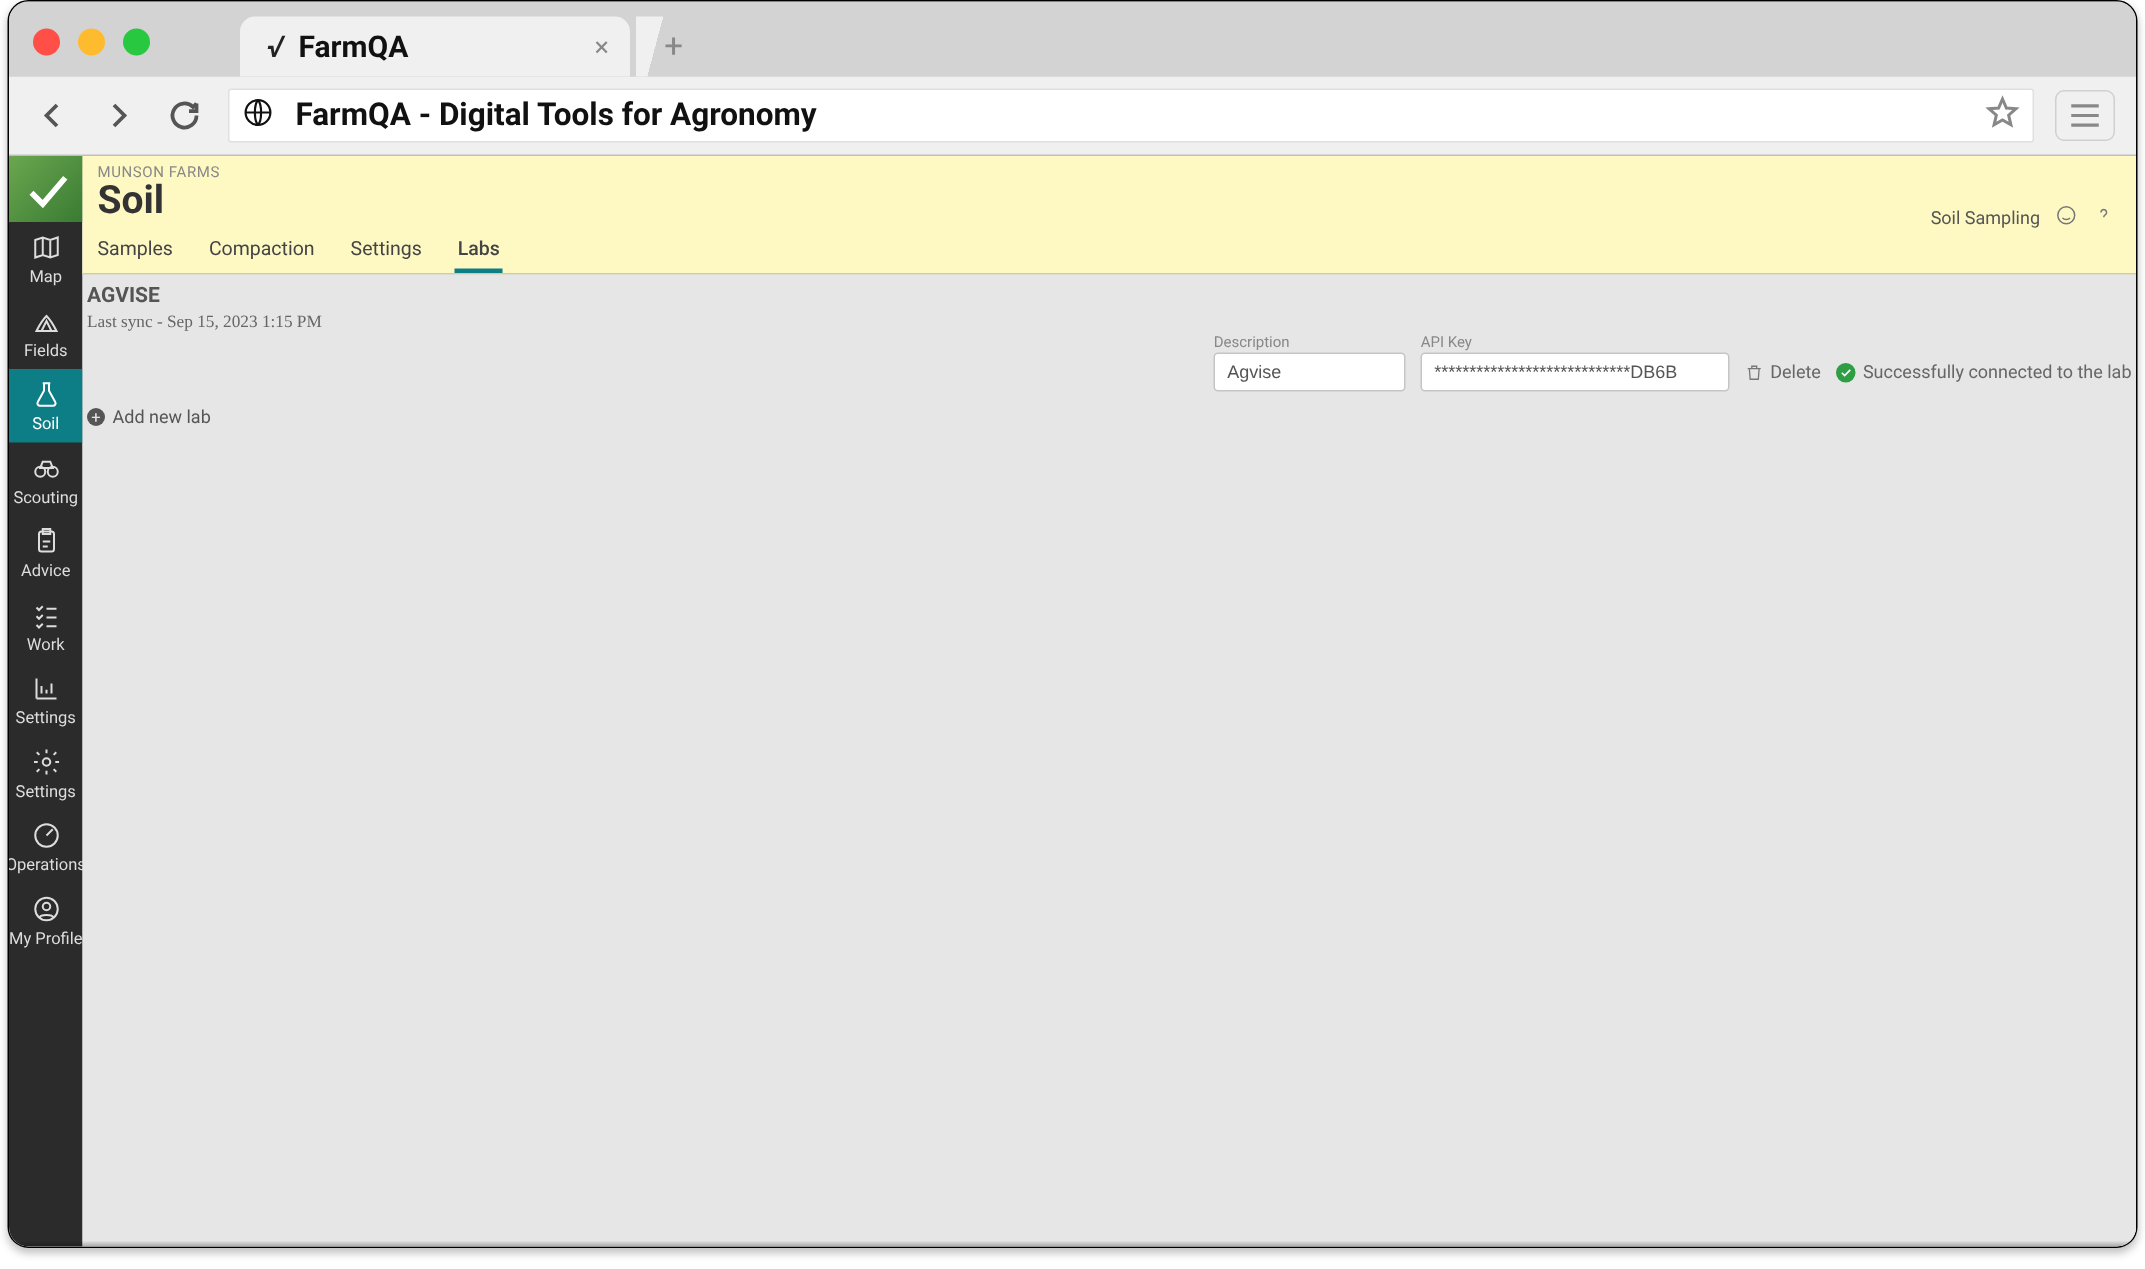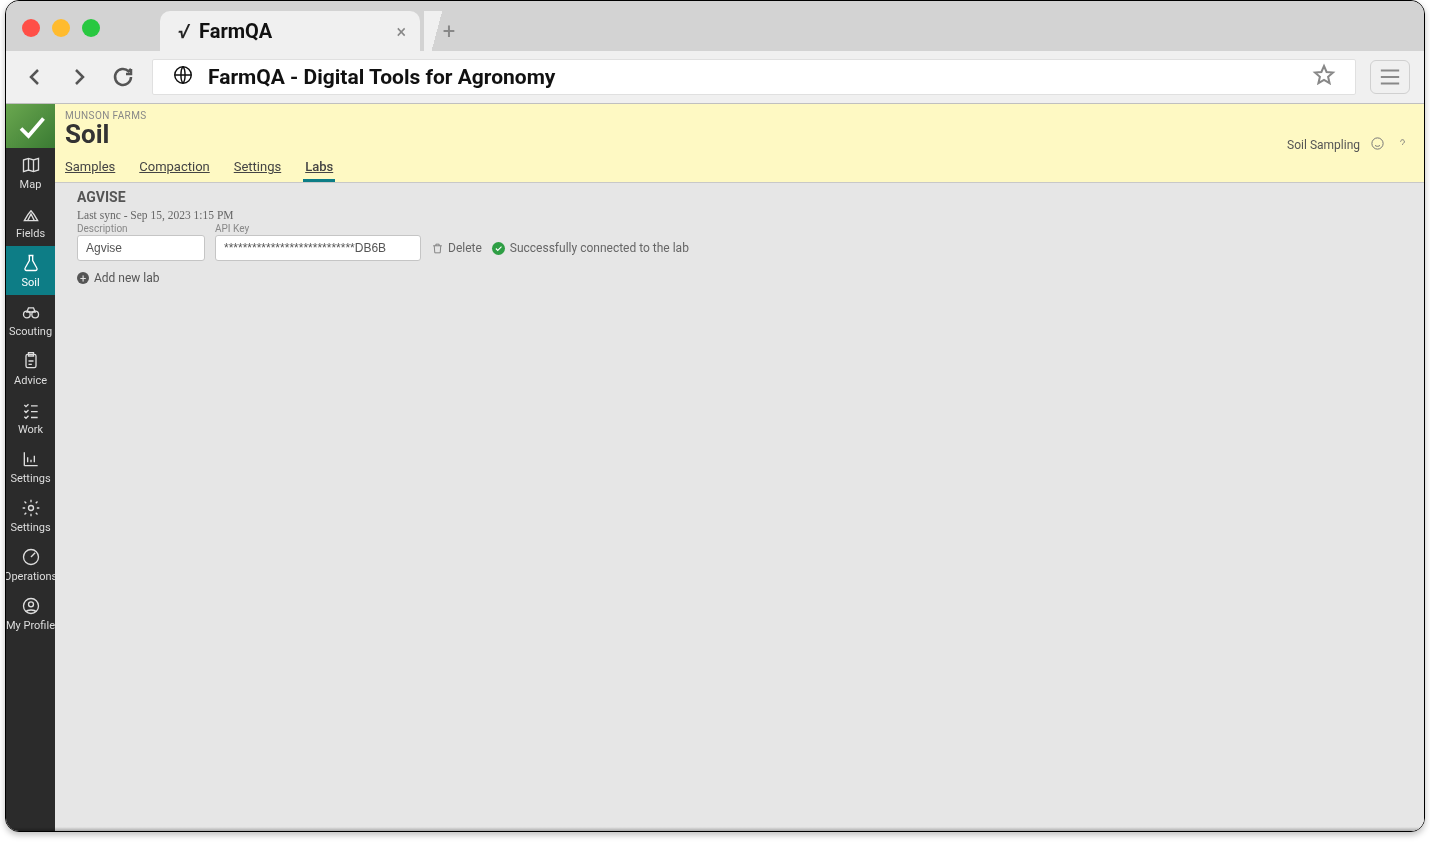--- a/index.html
+++ b/index.html
@@ -68,21 +68,21 @@
     border-bottom: 1px solid #c0c0c0;
     display: flex;
     align-items: center;
     padding: 0 14px;
     gap: 14px;
   }
   .nav-btn { width:30px; height:30px; display:flex; align-items:center; justify-content:center; color:#555; cursor:pointer; }
   .nav-btn svg{ width:24px; height:24px; stroke:#555; fill:none; stroke-width:2.5;}
   .url-bar {
     flex:1; height:36px; background:#fff; border:1px solid #e0e0e0; border-radius:2px;
-    display:flex; align-items:center; padding:0 19px; gap:14px;
+    display:flex; align-items:center; padding:0 8px; gap:14px;
   }
   .url-globe svg{width:22px;height:22px;stroke:#111;fill:none;stroke-width:1.6;}
   .url-text { font-size:21px; font-weight:700; color:#111; }
   .star-btn svg{width:24px;height:24px;stroke:#888;fill:none;stroke-width:2;}
   .menu-btn { width:40px; height:34px; border:1px solid #d0d0d0; border-radius:6px; display:flex;align-items:center;justify-content:center;cursor:pointer;}
   .menu-btn svg{width:22px;height:18px;stroke:#888;stroke-width:2.2;}
   
   .app {
     position:absolute; top:103px; left:0; right:0; bottom:0;
     background:#e6e6e6;
@@ -113,27 +113,27 @@
     position:relative;
   }
   .org-name { font-size:10px; color:#888; letter-spacing:0.4px; }
   .page-title { font-size:26px; font-weight:700; color:#333; margin-top:-2px;}
   .head-right {
     position:absolute; right:14px; top:32px;
     display:flex; align-items:center; gap:10px; font-size:12px; color:#555;
   }
   .head-right .iconbtn svg{width:15px;height:15px;stroke:#777;fill:none;stroke-width:1.6;}
   .subtabs { display:flex; gap:24px; margin-top:6px; }
-  .subtab { font-size:13px; color:#444; padding:4px 0 8px 0; cursor:pointer; position:relative;text-decoration:underline;}
+  .subtab { font-size:13px; color:#444; padding:4px 0 8px 0; cursor:pointer; position:relative;}
   .subtab.active { font-weight:500; }
   .subtab.active::after{content:"";position:absolute;left:-2px;right:-2px;bottom:0;height:3px;background:#0d7d86;}
-  .content { padding:6px 22px; color:#555;}
+  .content { padding:6px 3px; color:#555;}
   .lab-title { font-size:14px; font-weight:700; color:#555;}
   .last-sync { font-size:11.5px; color:#666; margin-top:4px;font-family:Liberation Serif, serif;}
-  .field-row { display:flex; gap:10px; align-items:flex-end; margin-top:2px;}
+  .field-row { display:flex; gap:10px; align-items:flex-end; margin-top:2px;justify-content:flex-end;}
   .field { display:flex; flex-direction:column; }
   .field-label { font-size:10px; color:#888; margin-bottom:1px;}
   .text-input {
     height:26px; background:#fff; border:1px solid #c5c5c5; border-radius:3px;
     padding:0 8px; font-size:12px; color:#555;
   }
   .desc-input{ width:128px;}
   .apikey-input{ width:206px;}
   .link-btn { display:flex; align-items:center; gap:4px; font-size:12px; color:#666; cursor:pointer; height:26px;}
   .link-btn svg{width:13px;height:13px;stroke:#777;fill:none;stroke-width:1.6;}

